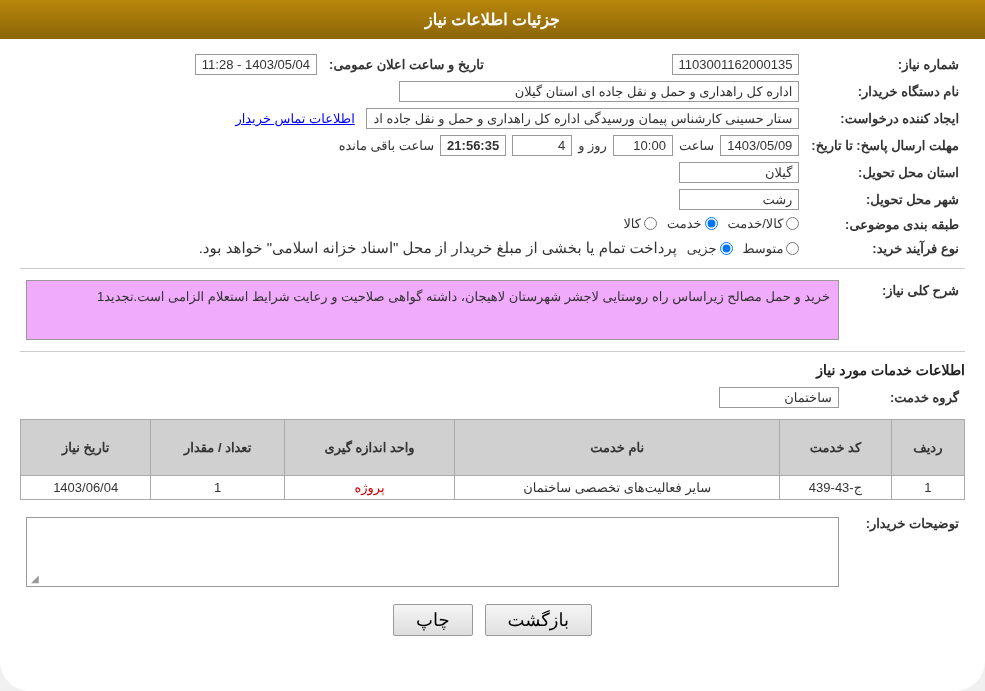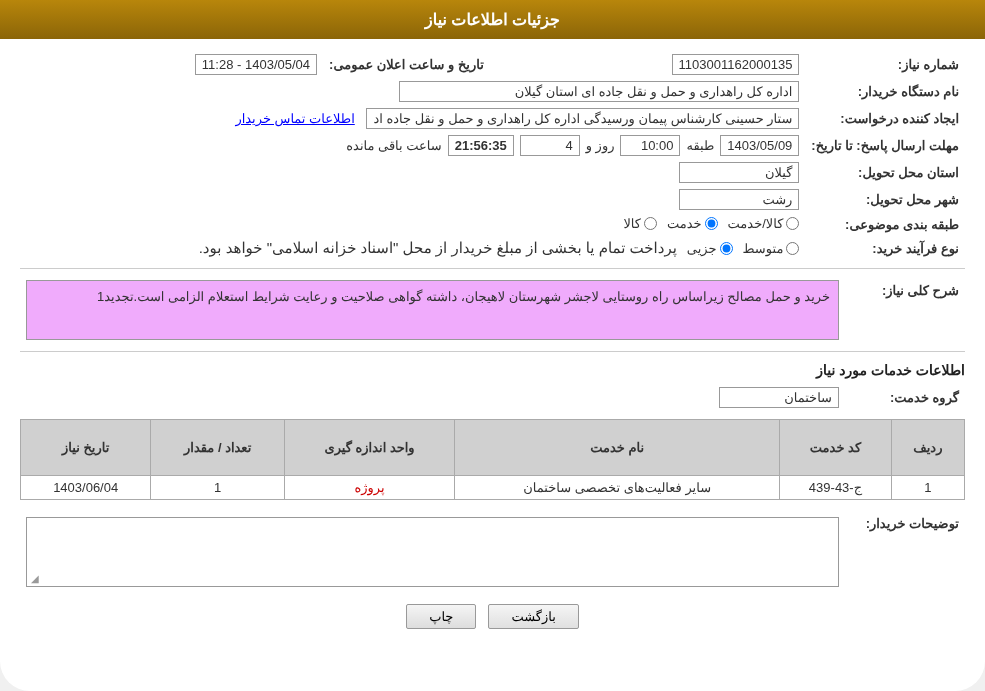--- a/index.html
+++ b/index.html
@@ -129,21 +129,21 @@
       justify-content: center;
       gap: 12px;
       margin-top: 14px;
       margin-bottom: 10px;
     }
     .btn {
       padding: 4px 22px;
       border: 1px solid #999;
       background: linear-gradient(to bottom, #f5f5f5, #ddd);
       cursor: pointer;
-      font-size: 13px;
+      font-size: 18px;
       border-radius: 2px;
     }
     .btn-print {
       background: linear-gradient(to bottom, #f5f5f5, #ddd);
     }
     .btn-back {
       background: linear-gradient(to bottom, #f5f5f5, #e0e0e0);
     }
   </style>
 </head>
@@ -193,21 +193,21 @@
         </td>
       </tr>
 
       <tr>
         <td class="label-cell">
           <span>مهلت ارسال پاسخ: تا تاریخ:</span>
         </td>
         <td colspan="3">
           <div class="row-flex">
             <span class="value-box">1403/05/09</span>
-            <span>طبقه</span>
+            <span>ساعت</span>
             <span class="value-box">10:00</span>
             <span>روز و</span>
             <span class="value-box">4</span>
             <span class="value-box" style="direction:ltr; font-weight:bold;">21:56:35</span>
             <span>ساعت باقی مانده</span>
           </div>
         </td>
       </tr>
 
       <tr>

